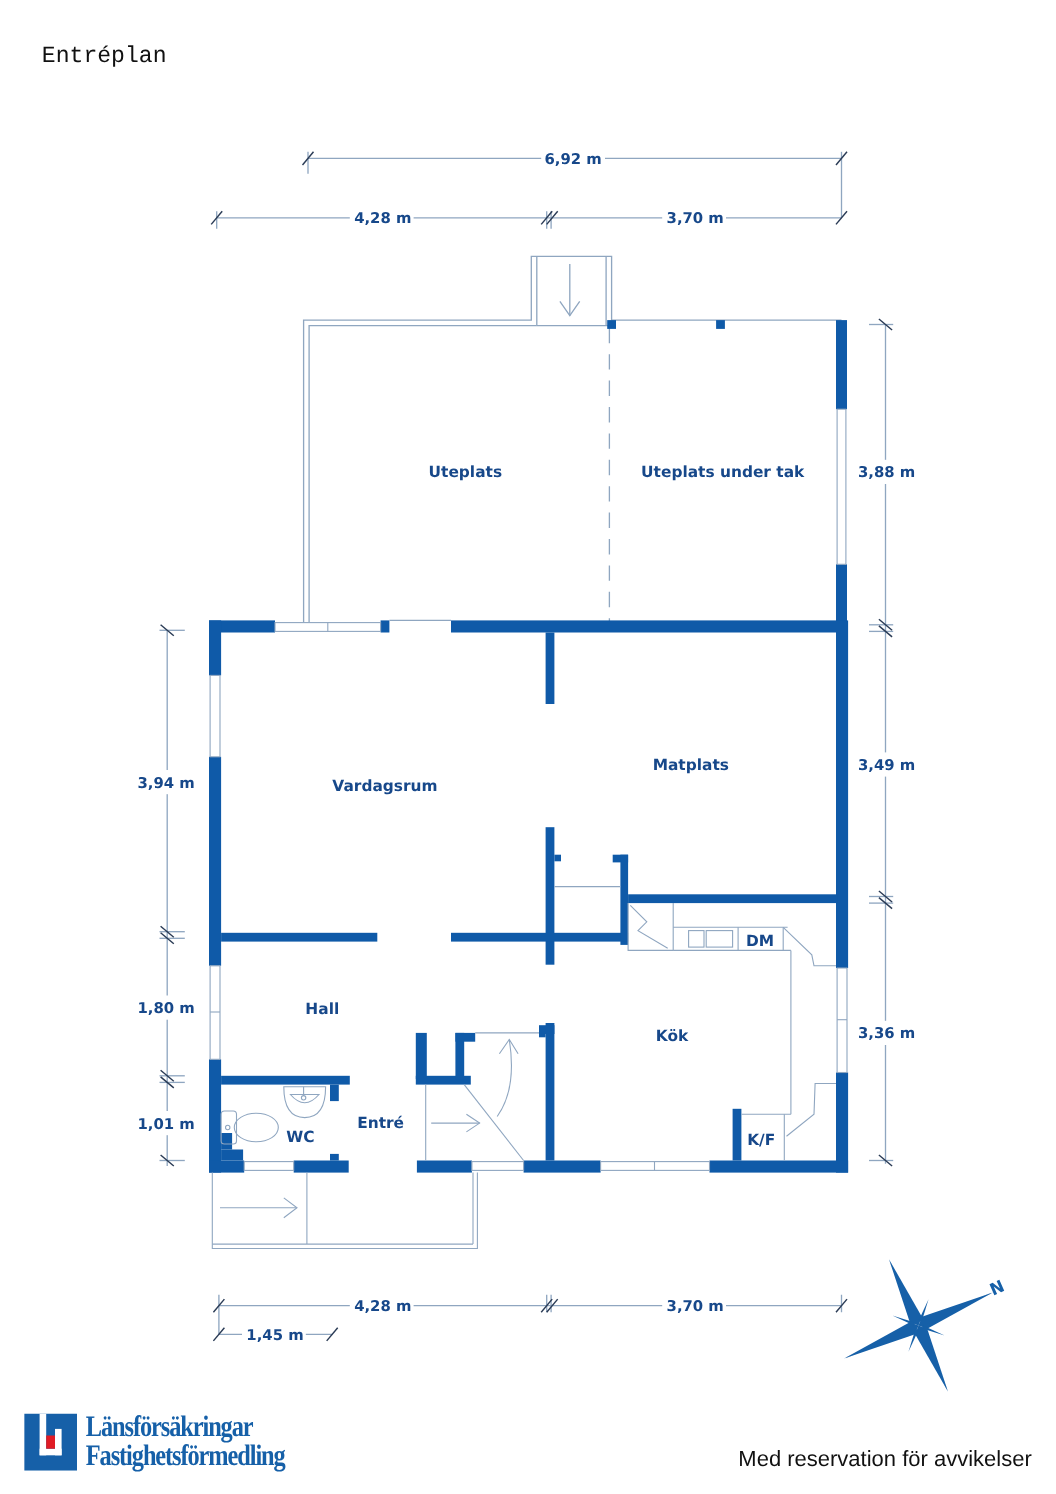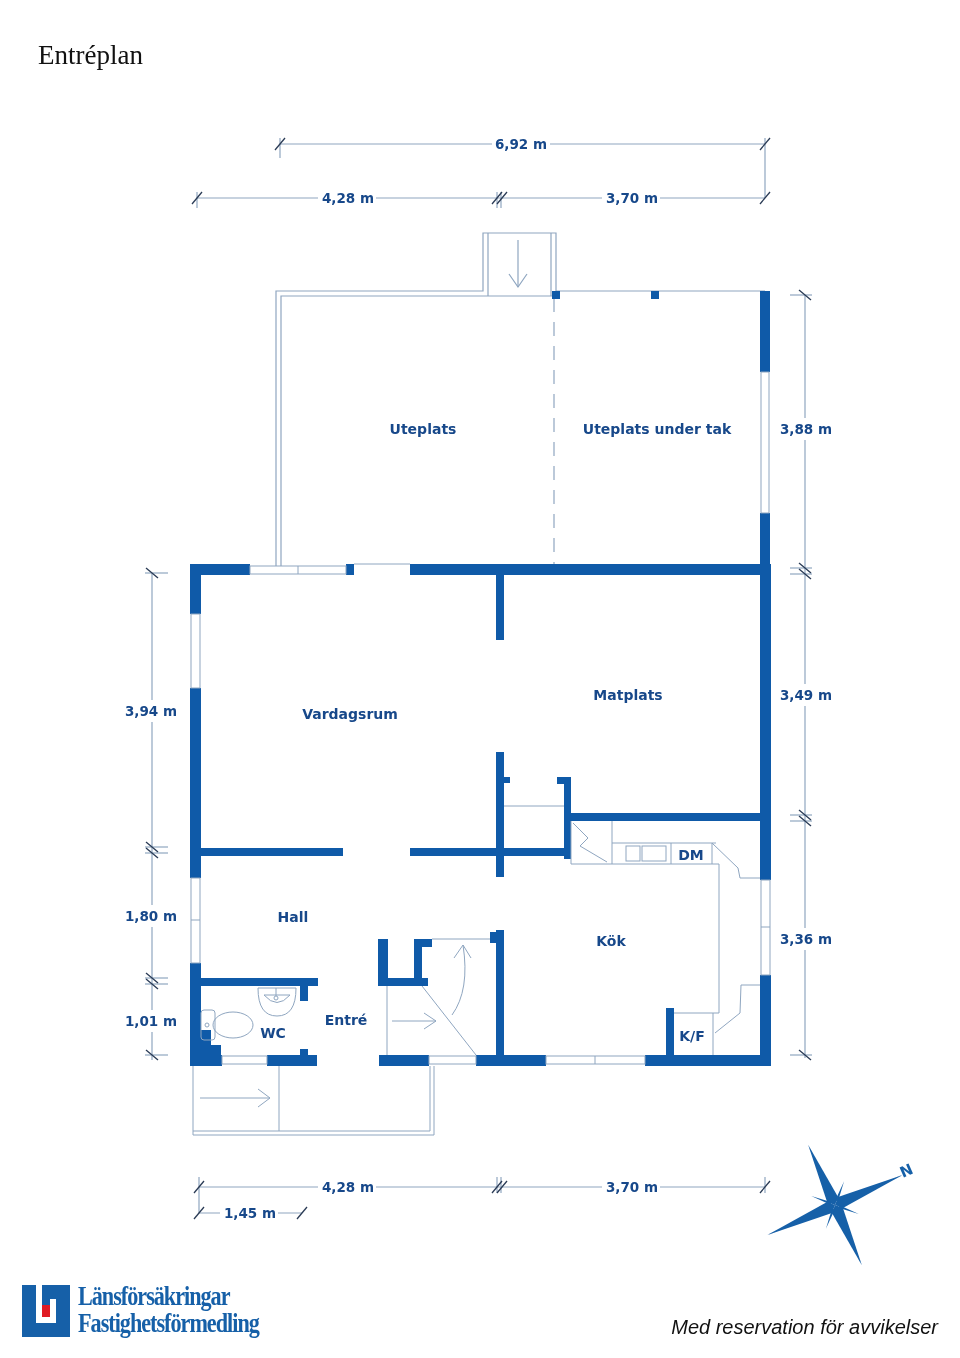--- a/index.html
+++ b/index.html
@@ -1,24 +1,24 @@
 <!DOCTYPE html>
 <html><head>
 <meta charset="utf-8">
 <style>
   html, body { margin: 0; padding: 0; background: #ffffff; }
   body { width: 960px; height: 1358px; position: relative; overflow: hidden; font-family: "Liberation Sans", sans-serif; }
-  .page-title { position: absolute; left: 38px; top: 40px; font-size: 27px; color: #111; font-family: Liberation Serif, serif; }
+  .page-title { position: absolute; left: 38px; top: 40px; font-size: 21px; color: #111; font-family: Liberation Mono, monospace; }
   svg.plan { position: absolute; left: 0; top: 0; }
   .lbl { font-family: "DejaVu Sans", sans-serif; font-weight: bold; fill: #17488a; font-size: 14px; }
   .dim { font-family: "DejaVu Sans", sans-serif; font-weight: bold; fill: #17488a; font-size: 13.5px; }
   .logo { position: absolute; left: 22px; top: 1283px; display: flex; align-items: flex-end; }
   .logo-mark { width: 48px; height: 52px; position: relative; margin-right: 8px; }
   .logo-text { font-family: "Liberation Serif", serif; color: #1660a8; font-size: 27px; line-height: 27px; font-weight: bold; letter-spacing: -1.2px; transform: scaleX(0.82); transform-origin: left center; }
-  .disclaimer { position: absolute; right: 22px; top: 1316px; font-size: 20px; color: #111; font-family: "Liberation Sans", sans-serif; font-style: italic; }
+  .disclaimer { position: absolute; right: 22px; top: 1316px; font-size: 20px; color: #111; font-family: "Liberation Sans", sans-serif; }
 </style>
 </head>
 <body>
 
 <div class="page-title">Entréplan</div>
 
 <svg class="plan" width="960" height="1358" viewBox="0 0 960 1358" xmlns="http://www.w3.org/2000/svg">
 
   <g stroke="#8fa6c0" stroke-width="1.2" fill="none">
 

